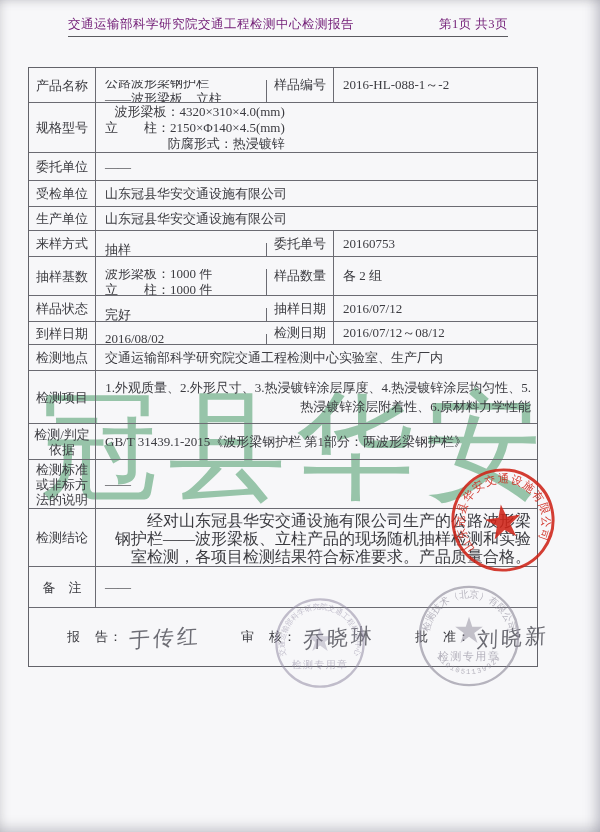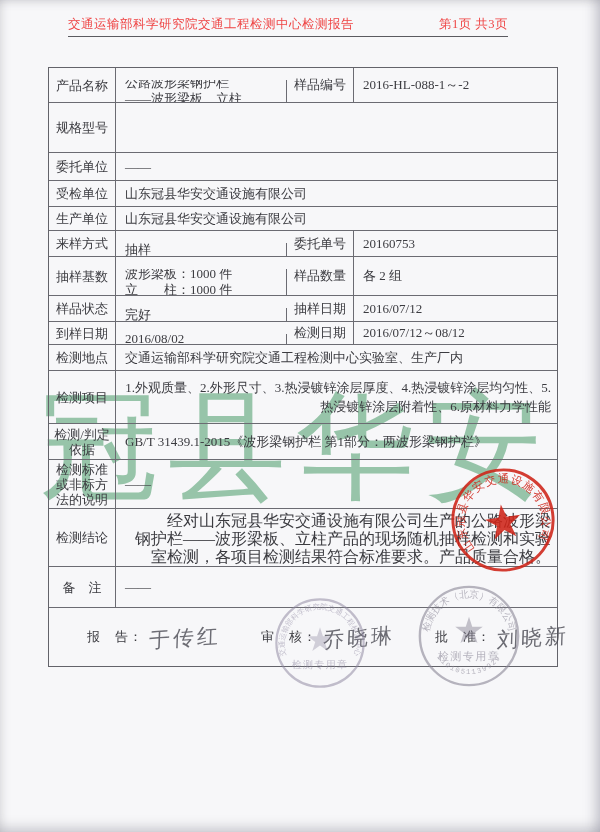--- a/index.html
+++ b/index.html
@@ -16,32 +16,32 @@
       inset 0 10px 8px -8px rgba(130,130,140,.30),
       inset 10px 0 8px -8px rgba(130,130,140,.25),
       inset -14px 0 12px -9px rgba(110,110,125,.35),
       inset 0 -14px 12px -9px rgba(110,110,125,.30);
   }
   
   .hdr{
     position:absolute;left:68px;top:11px;width:440px;height:22px;
     display:flex;justify-content:space-between;align-items:flex-end;
     border-bottom:1.4px solid #5a5a60;
-    font-size:12.5px;color:#ef4444;letter-spacing:.5px;padding-bottom:3px;
+    font-size:12.5px;color:#701a75;letter-spacing:.5px;padding-bottom:3px;
   }
   
   .wm{
     position:absolute;left:40px;top:378px;width:540px;height:140px;
     font-size:118px;line-height:140px;letter-spacing:10px;
     color:#15803d;opacity:.42;white-space:nowrap;z-index:1;
     font-family:Liberation Serif, serif;
   }
   
   .tbl{
-    position:absolute;left:48px;top:67px;width:508px;
+    position:absolute;left:28px;top:67px;width:508px;
     border:1px solid #63636a;z-index:2;
     font-size:13px;
   }
   .row{display:flex;border-bottom:1px solid #6b6b72;}
   .row:last-child{border-bottom:none;font-family:Liberation Mono, monospace;}
   .c{border-right:1px solid #6b6b72;display:flex;align-items:center;box-sizing:border-box;overflow:hidden;}
   .c.last{border-right:none;}
   .lab{width:67px;flex:none;justify-content:center;text-align:center;white-space:pre-line;line-height:15px;}
   .val{flex:1;padding:1px 6px 1px 9px;white-space:pre-line;line-height:16px;text-align:right;}
   .v1{flex:none;width:171px;padding:1px 6px 1px 9px;white-space:pre-line;line-height:16px;margin-top:12px;}
@@ -78,20 +78,23 @@
     <div class="row" style="height:34px">
       <div class="c lab">产品名称</div>
       <div class="c v1">公路波形梁钢护栏
 ——波形梁板、立柱</div>
       <div class="c lab2">样品编号</div>
       <div class="c val last">2016-HL-088-1～-2</div>
     </div>
 
     <div class="row" style="height:49px">
       <div class="c lab">规格型号</div>
+      <div class="c val last">波形梁板：4320×310×4.0(mm)
+立　　柱：2150×Φ140×4.5(mm)
+防腐形式：热浸镀锌</div>
     </div>
 
     <div class="row" style="height:27px">
       <div class="c lab">委托单位</div>
       <div class="c val last">——</div>
     </div>
 
     <div class="row" style="height:25px">
       <div class="c lab">受检单位</div>
       <div class="c val last">山东冠县华安交通设施有限公司</div>

